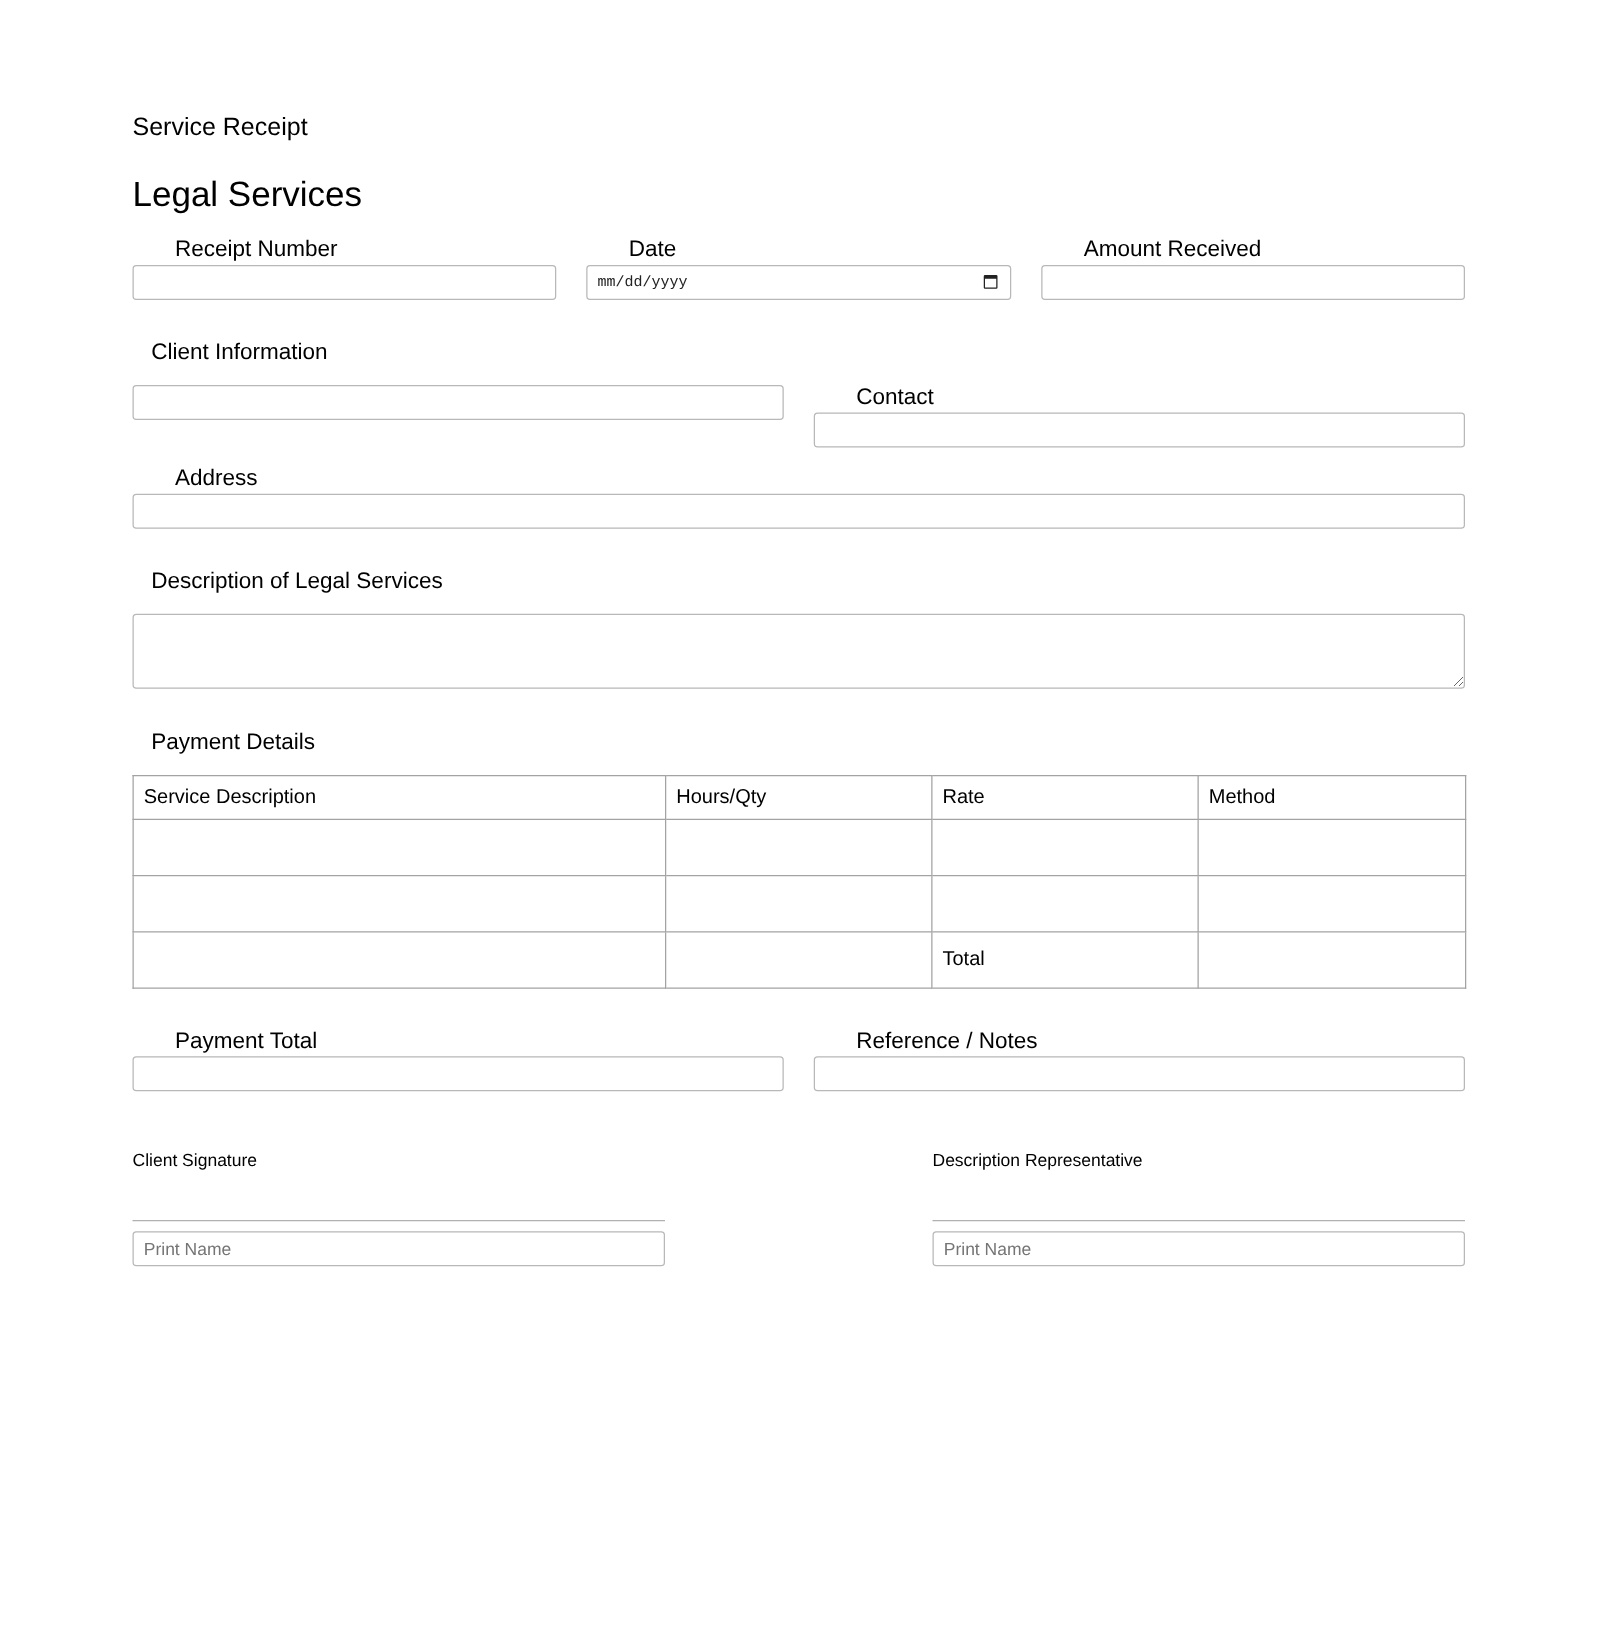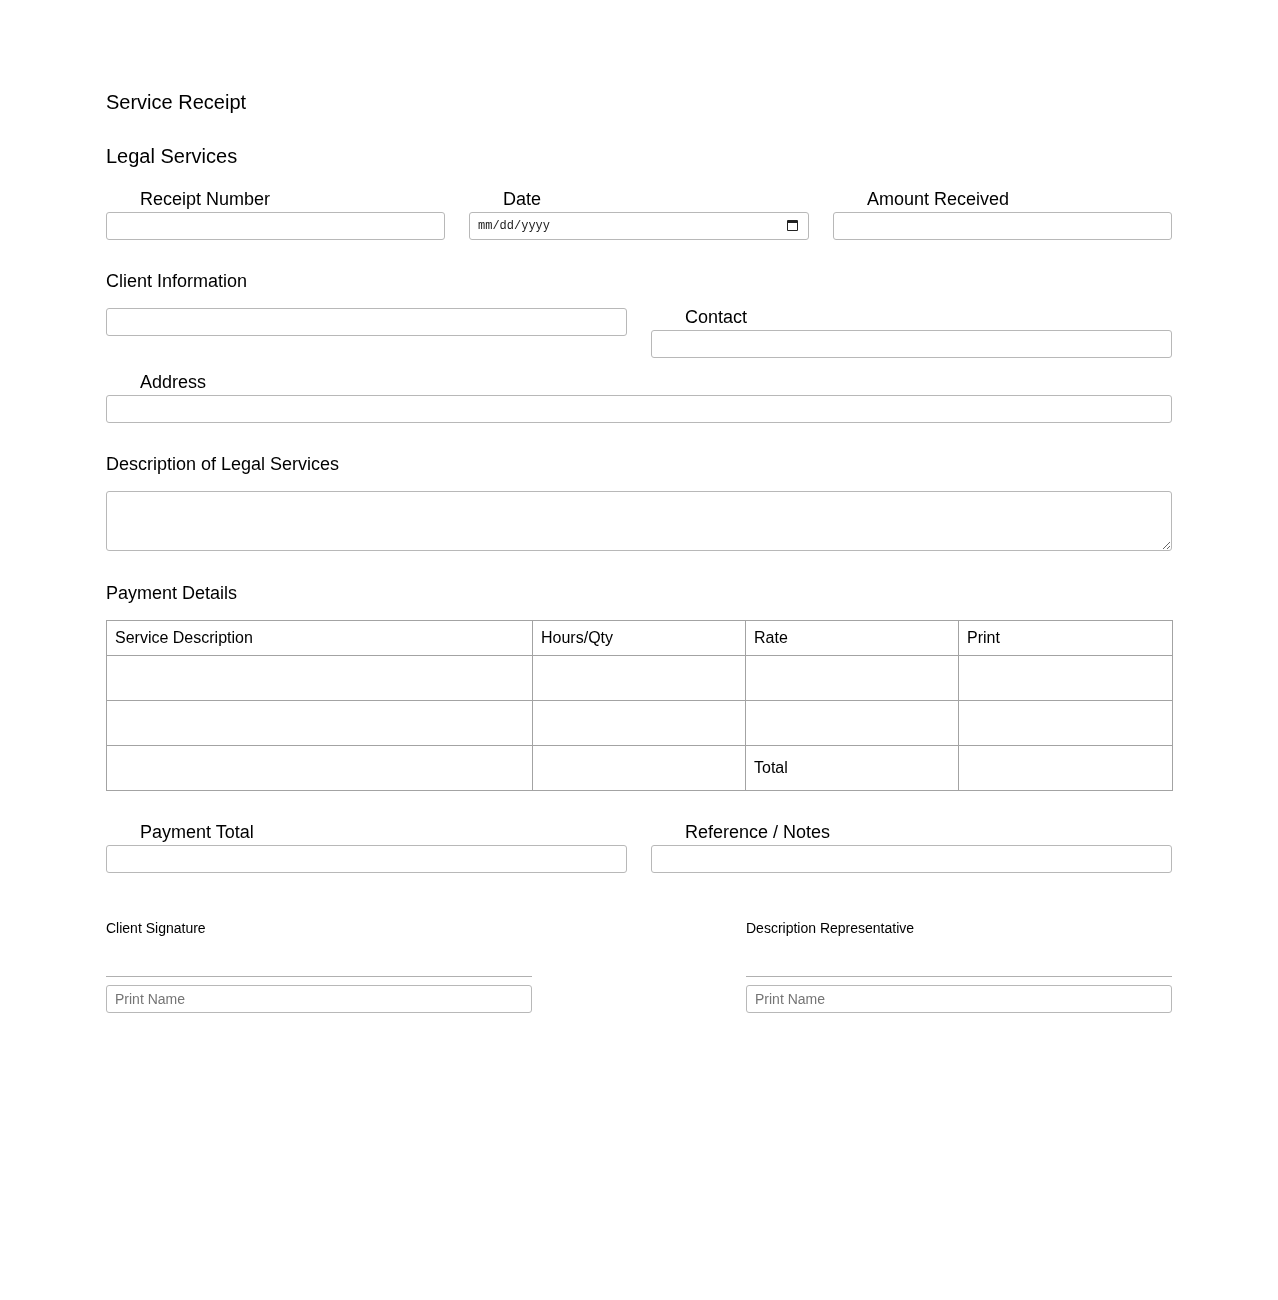--- a/index.html
+++ b/index.html
@@ -2,22 +2,22 @@
 <html><head>
 <meta charset="utf-8">
 <style>
   html, body { margin: 0; padding: 0; background: #ffffff; }
   body {
     width: 1278px; height: 1300px; position: relative;
     font-family: "Liberation Sans", sans-serif; color: #000;
   }
   .page { position: absolute; left: 106px; top: 0; width: 1066px; }
   h1 { position: absolute; top: 84px; left: 0; margin: 0; font-size: 20px; font-weight: normal; line-height: 36px; }
-  h2 { position: absolute; top: 142px; left: 0; margin: 0; font-size: 20px; font-weight: normal; line-height: 28px; }
-  .section-title { position: absolute; left: 0; margin: 0; font-size: 18px; font-weight: normal; line-height: 22px; text-align: center; }
+  h2 { position: absolute; top: 142px; left: 0; margin: 0; font-size: 28px; font-weight: normal; line-height: 28px; }
+  .section-title { position: absolute; left: 15px; margin: 0; font-size: 18px; font-weight: normal; line-height: 22px; text-align: center; }
   .field { position: absolute; }
   .field label { display: block; font-size: 18px; line-height: 18px; margin-bottom: 4px; margin-left: 34px; }
   .input {
     box-sizing: border-box; height: 28px; width: 100%;
     border: 1px solid #b8b8b8; border-radius: 3px; background: #fff;
     font-family: "Liberation Sans", sans-serif; font-size: 14px; padding: 0 8px;
     outline: none;
   }
   .input::placeholder { color: #757575; }
   .date-input { position: relative; display: flex; align-items: center; }
@@ -78,21 +78,21 @@
         <col style="width:426px">
         <col style="width:213px">
         <col style="width:213px">
         <col style="width:214px">
       </colgroup>
     <thead>
       <tr>
         <th>Service Description</th>
         <th>Hours/Qty</th>
         <th>Rate</th>
-        <th>Print</th>
+        <th>Method</th>
       </tr>
     </thead>
     <tbody>
       <tr>
         <td></td>
         <td></td>
         <td></td>
         <td></td>
       </tr>
       <tr>

